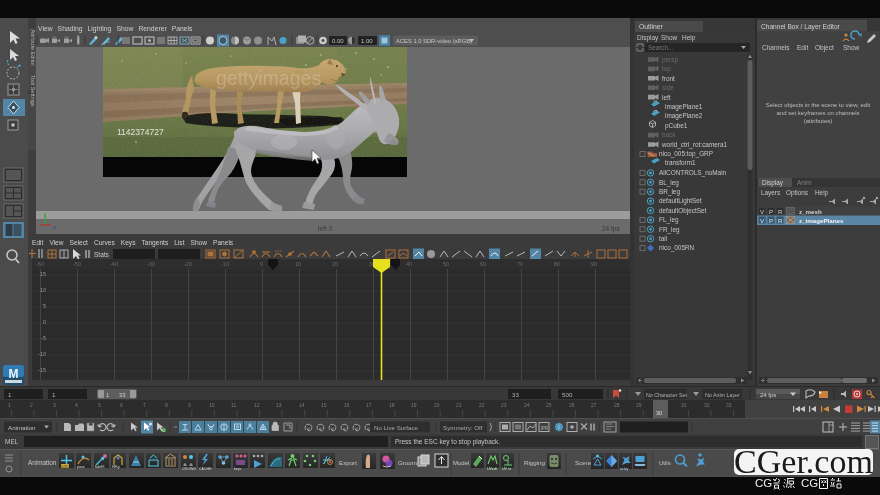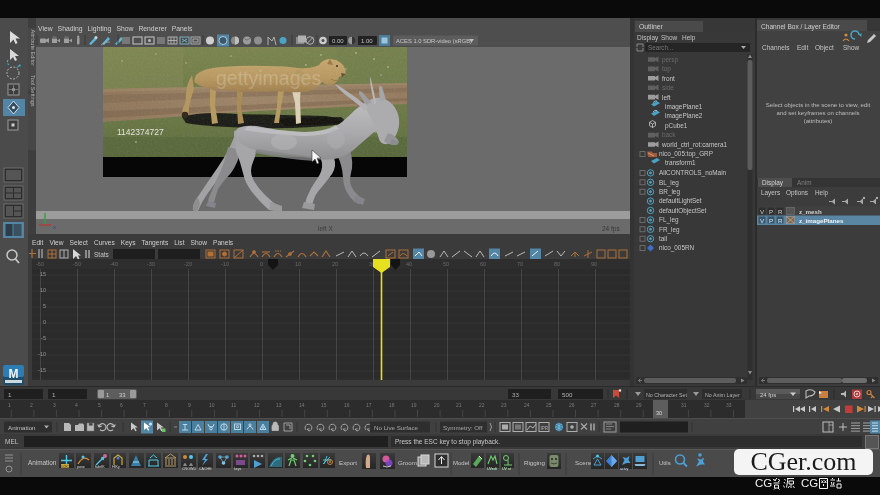--- a/index.html
+++ b/index.html
@@ -1014,21 +1014,21 @@
     <g fill="#4e9fd4">
           <circle cx="700" cy="5" r="1.8"></circle>
           <path d="M696,16.5 l3,-5 l-2,-3 l4,1 l3,-2 l-1,4 l2,3 l-4,0 Z"></path>
         </g>
   </svg>
   </div>
 
   <div class="abs" style="left:0;top:477px;width:880px;height:18px;background:#0a0a0a;"></div>
 
   <div class="abs" style="left:734px;top:449px;width:139px;height:26px;background:#f4f4f4;border-radius:5px;"></div>
-  <div class="abs" style="left:734px;top:449px;width:139px;height:26px;color:#1b1b1b;font-family:'Liberation Serif',serif;font-size:26px;text-align:center;line-height:26px;letter-spacing:0;">CGer.com</div>
+  <div class="abs" style="left:734px;top:449px;width:139px;height:26px;color:#1b1b1b;font-family:'Liberation Serif',serif;font-size:34px;text-align:center;line-height:26px;letter-spacing:0;">CGer.com</div>
   <div class="abs" style="left:734px;top:476px;width:139px;height:14px;">
   <svg width="139" height="14" viewBox="0 0 139 14">
     <g fill="#efefef">
       <text x="21" y="11" font-size="11.5" font-family="Liberation Sans,sans-serif">CG</text>
       <text x="67" y="11" font-size="11.5" font-family="Liberation Sans,sans-serif">CG</text>
     </g>
     <g stroke="#efefef" stroke-width="1" fill="none">
 
       <path d="M39,3.5 l3,1 M43,2 l-2.5,3 M44,3 l2,1.5 l-2,1.5 M39.5,7 h6 M40.5,9 h4 v3 h-4 Z M41.5,12 l-1.5,1.5 M44,12 l1.5,1.5"></path>
 

